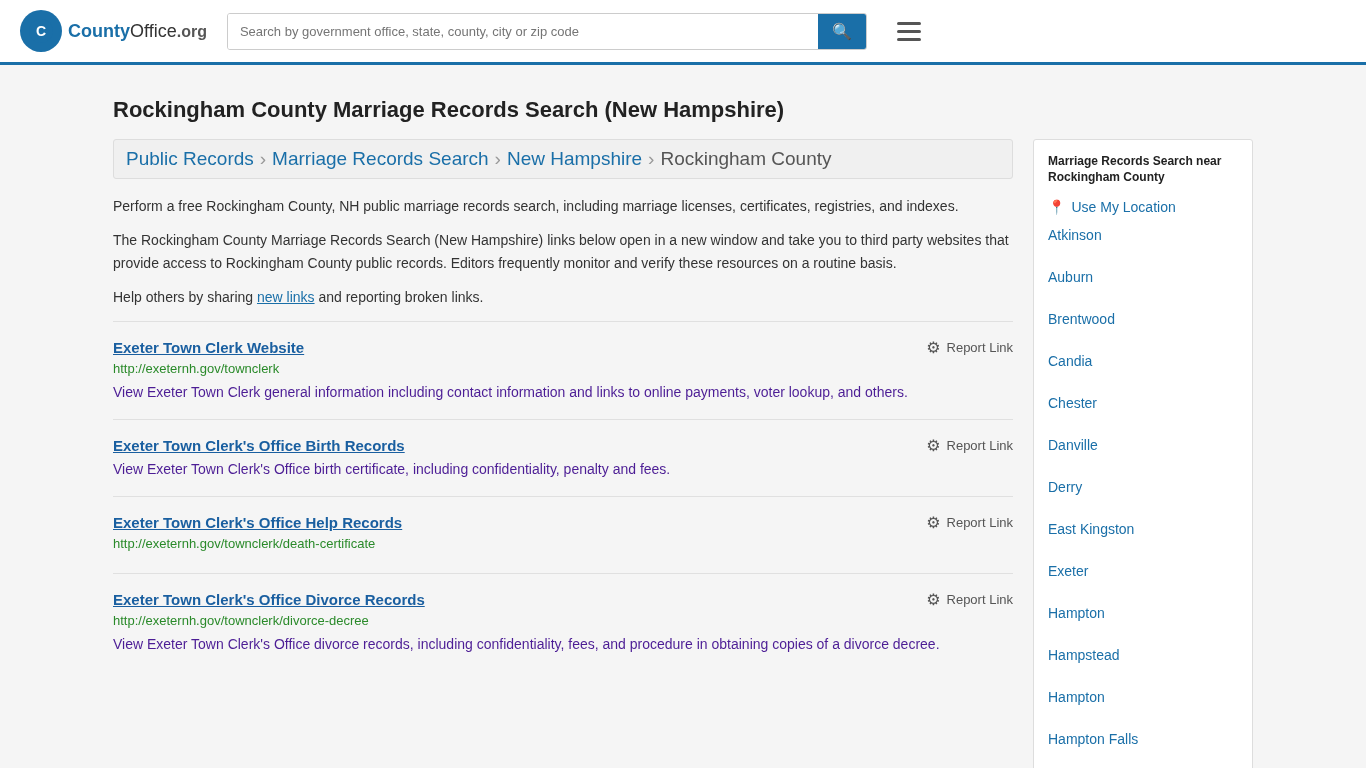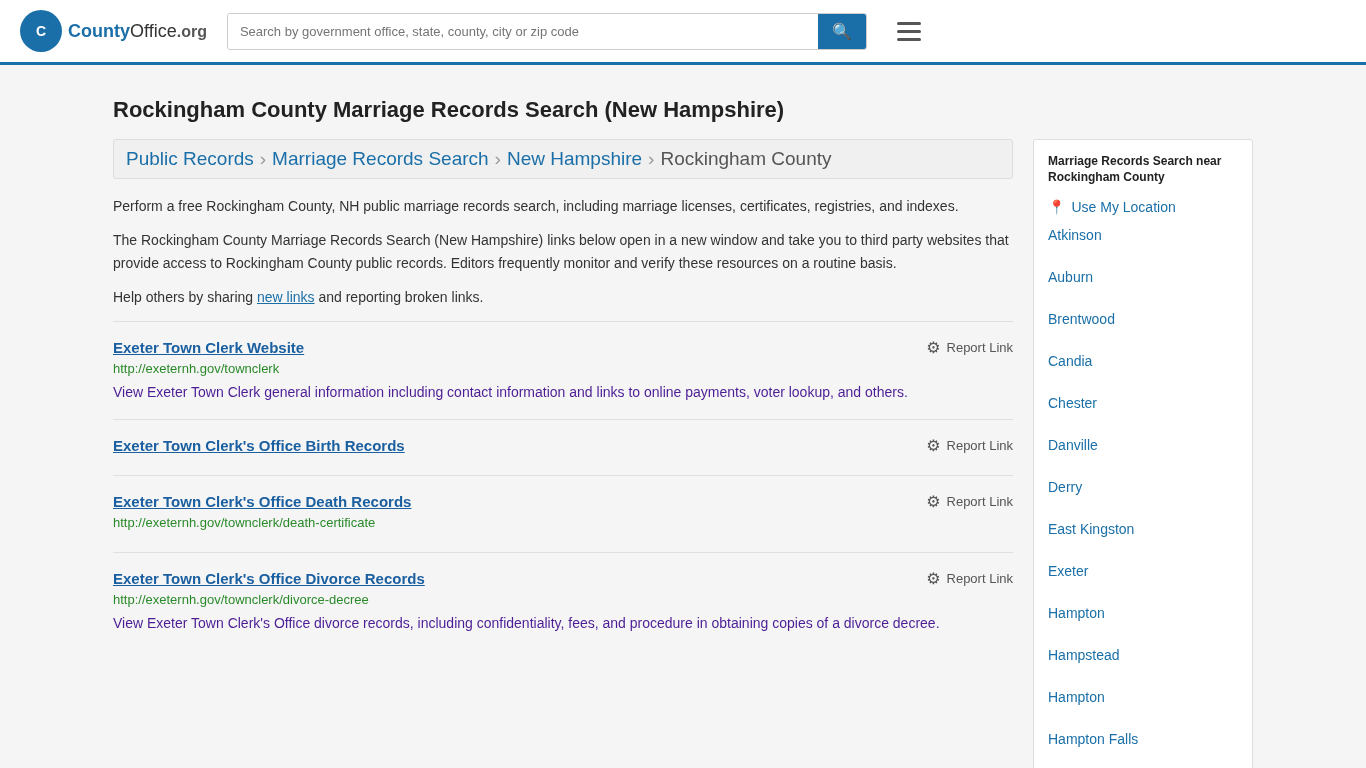--- a/index.html
+++ b/index.html
@@ -284,24 +284,25 @@
       <div class="result-desc">View Exeter Town Clerk general information including contact information and links to online payments, voter lookup, and others.</div>
     </div>
           <div class="result-item">
       <div class="result-header">
         <span class="result-title">Exeter Town Clerk's Office Birth Records</span>
         <div class="report-link">
           <span class="report-icon">⚙</span>
           <span>Report Link</span>
         </div>
       </div>
+      <div class="result-desc">View Exeter Town Clerk's Office birth certificate, including confidentiality, penalty and fees.</div>
     </div>
           <div class="result-item">
       <div class="result-header">
-        <span class="result-title">Exeter Town Clerk's Office Death Records</span>
+        <span class="result-title">Exeter Town Clerk's Office Help Records</span>
         <div class="report-link">
           <span class="report-icon">⚙</span>
           <span>Report Link</span>
         </div>
       </div>
       <div class="result-url">http://exeternh.gov/townclerk/death-certificate</div>
     </div>
           <div class="result-item">
       <div class="result-header">
         <span class="result-title">Exeter Town Clerk's Office Divorce Records</span>

